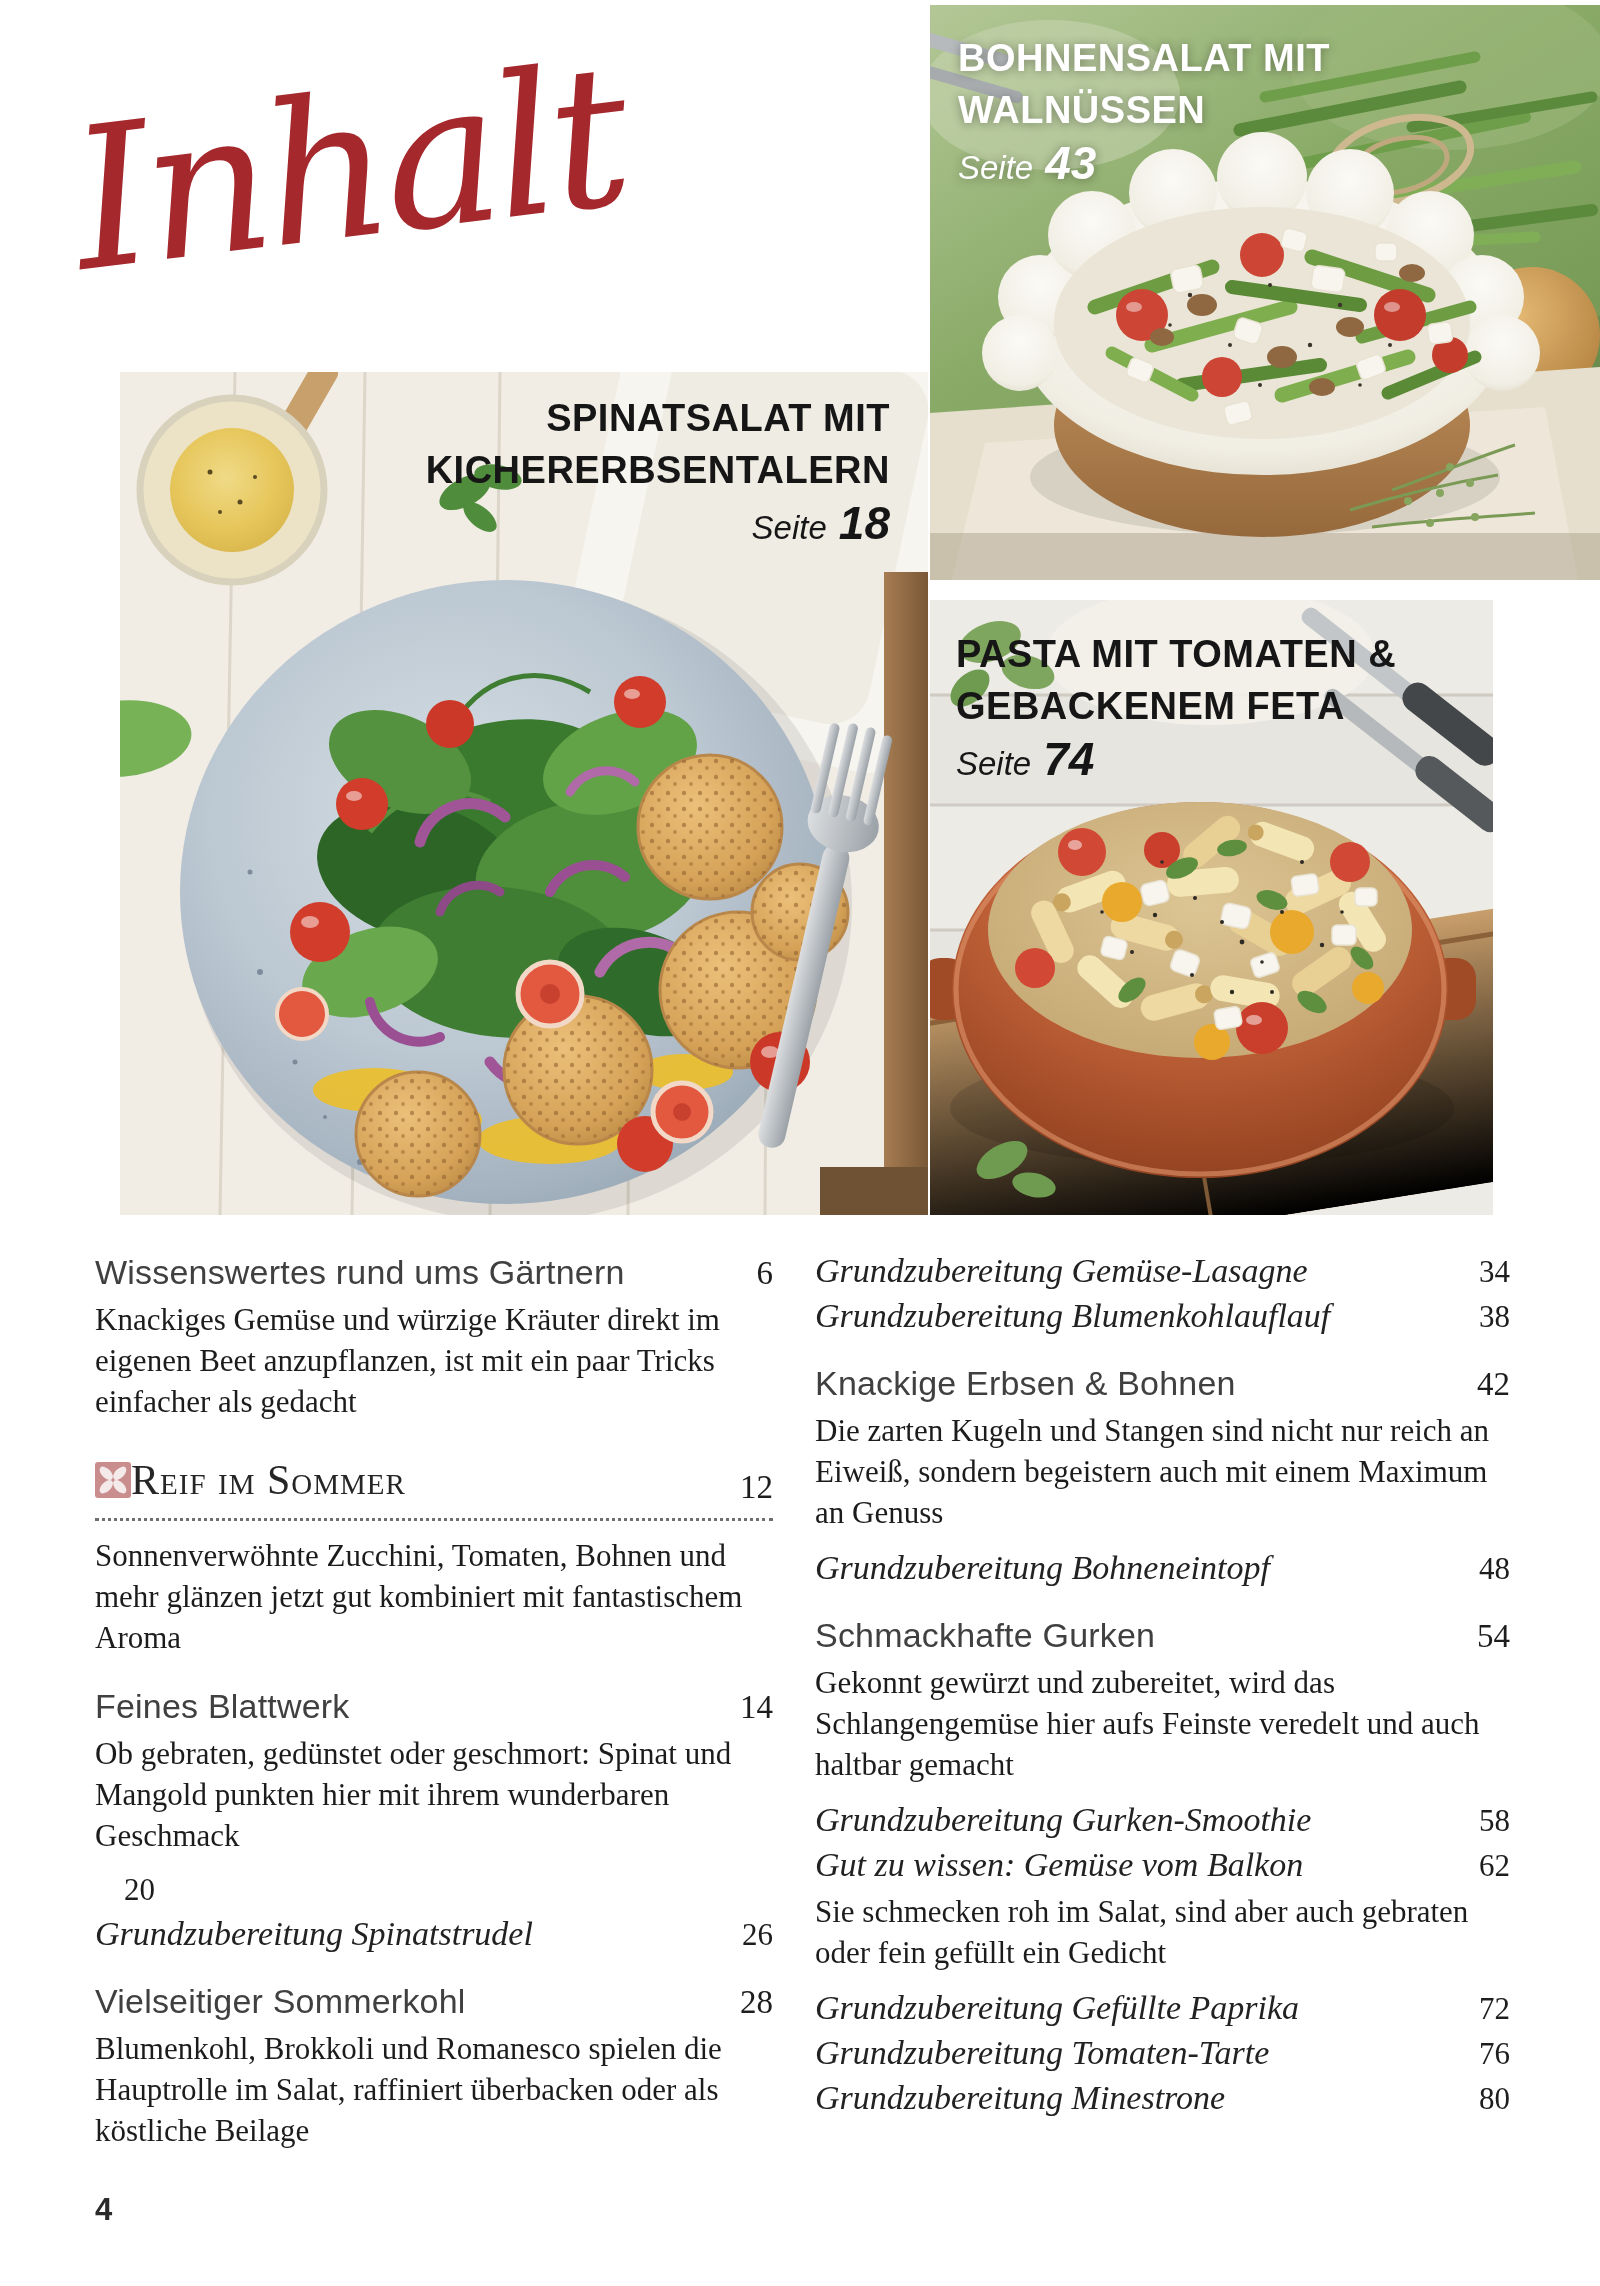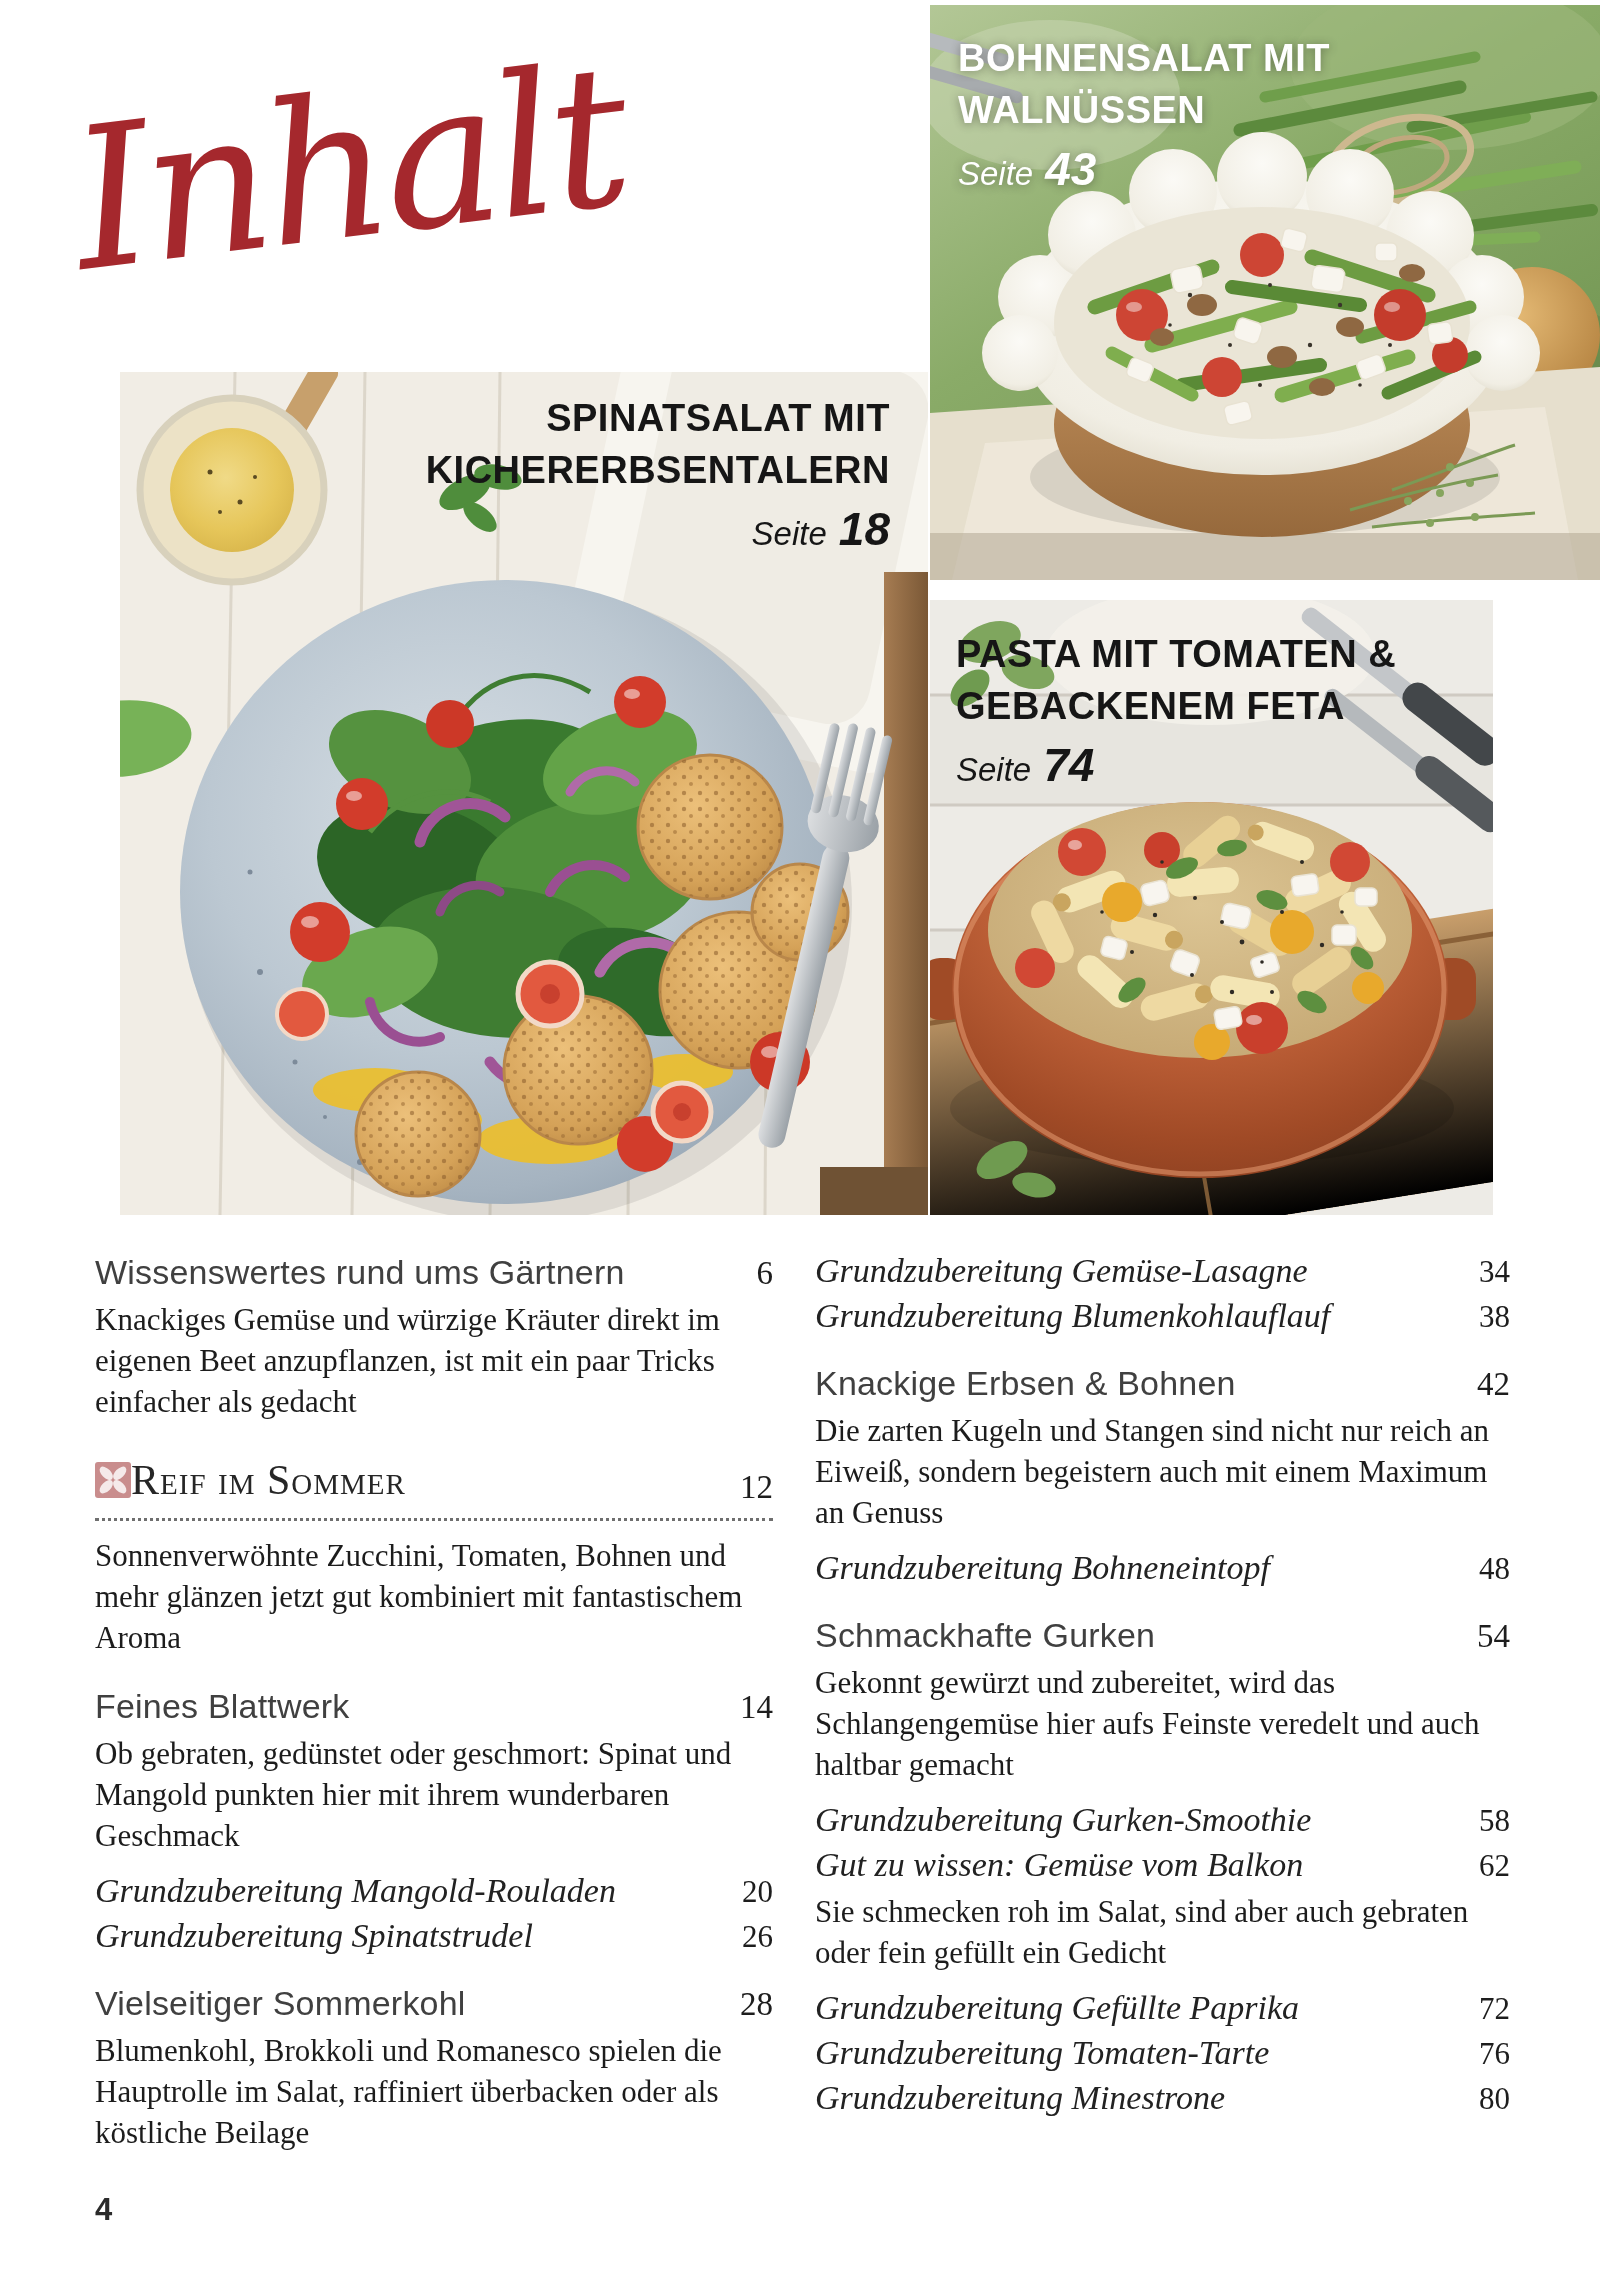--- a/index.html
+++ b/index.html
@@ -15,21 +15,21 @@
   
   .photo{position:absolute;overflow:hidden;}
   .photo svg{display:block;width:100%;height:100%;}
   .photo-spinach{left:120px;top:372px;width:808px;height:843px;}
   .photo-beans{left:930px;top:5px;width:670px;height:575px;}
   .photo-pasta{left:930px;top:600px;width:563px;height:615px;}
 
   
   .caption{position:absolute;font-family:"Liberation Sans",sans-serif;z-index:5;}
   .caption .cap-line{font-weight:bold;font-size:38px;line-height:52px;letter-spacing:.5px;}
-  .cap-seite{margin-top:6px;font-style:italic;font-size:33px;}
+  .cap-seite{margin-top:0;font-style:italic;font-size:33px;}
   .cap-seite .cap-num{font-weight:bold;font-size:46px;margin-left:12px;font-style:italic;}
   .caption-beans{left:958px;top:32px;color:#ffffff;text-shadow:0 1px 10px rgba(40,40,30,.45);}
   .caption-spinach{right:710px;top:392px;color:#161616;text-align:right;}
   .caption-pasta{left:956px;top:628px;color:#161616;}
 
   
   .toc{position:absolute;top:1252px;left:95px;width:1415px;color:#1d1d1d;}
   .toc-col{position:absolute;top:0;}
   .toc-col-left{left:0;width:678px;}
   .toc-col-right{left:720px;width:695px;}
@@ -531,21 +531,20 @@
       </div>
       <div class="toc-body" style="margin-top:14px">Sonnenverwöhnte Zucchini, Tomaten, Bohnen und mehr glänzen jetzt gut kombiniert mit fantastischem Aroma</div>
 
       <div class="toc-row toc-header">
         <span class="toc-text">Feines Blattwerk</span>
         <span class="toc-num">14</span>
       </div>
       <div class="toc-body">Ob gebraten, gedünstet oder geschmort: Spinat und Mangold punkten hier mit ihrem wunderbaren Geschmack</div>
 
       <div class="toc-row toc-recipe first-gap">
-        <span class="toc-text">Grundzubereitung Mangold-Rouladen</span>
         <span class="toc-num">20</span>
       </div>
       <div class="toc-row toc-recipe">
         <span class="toc-text">Grundzubereitung Spinatstrudel</span>
         <span class="toc-num">26</span>
       </div>
 
       <div class="toc-row toc-header">
         <span class="toc-text">Vielseitiger Sommerkohl</span>
         <span class="toc-num">28</span>

